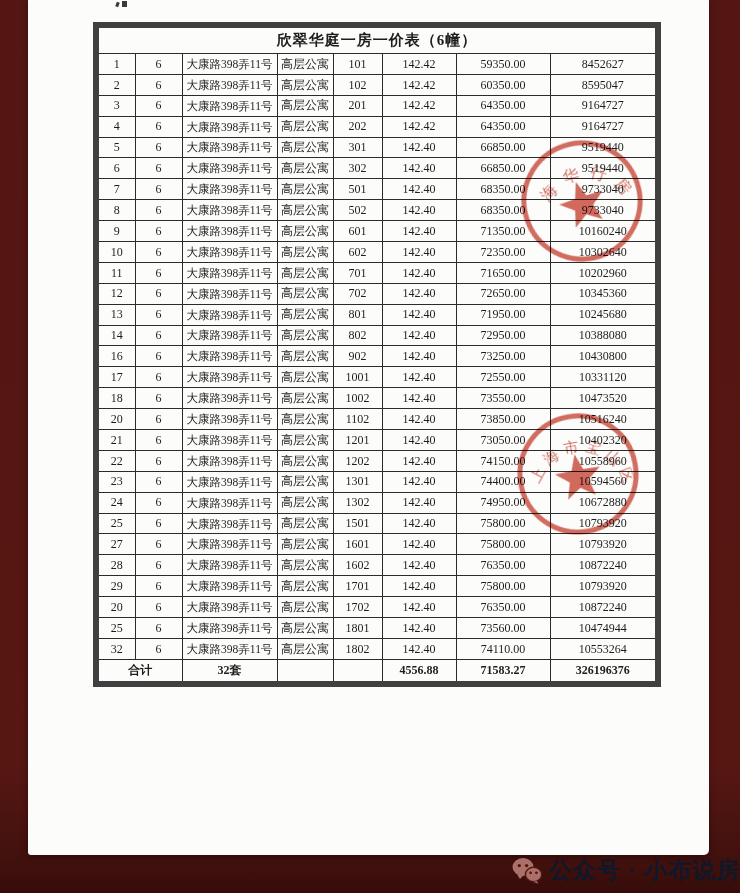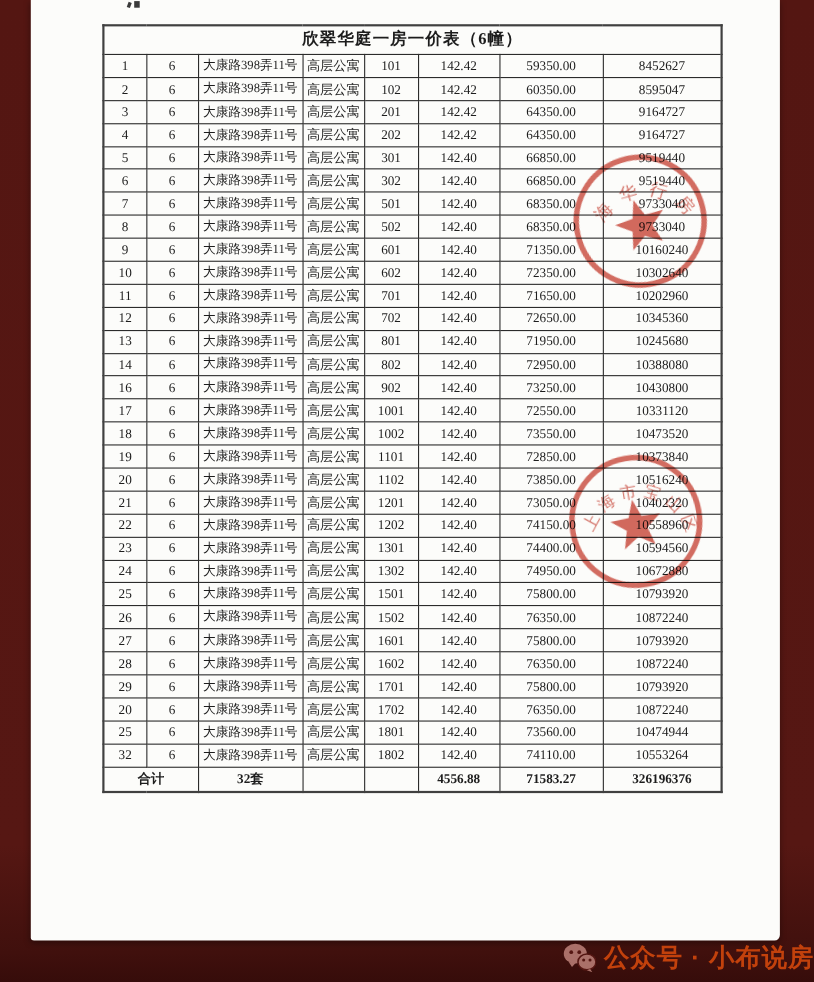--- a/index.html
+++ b/index.html
@@ -12,21 +12,21 @@
     position:absolute;left:28px;top:0;width:681px;height:855px;
     background:#fcfcfa;border-radius:0 0 5px 3px;
     box-shadow:0 2px 6px rgba(0,0,0,.35);
   }
   .scan-mark{position:absolute;background:#3a3a3a;}
   .mark1{left:88px;top:2px;width:3px;height:5px;transform:rotate(20deg);}
   .mark2{left:94px;top:1px;width:5px;height:6px;}
   table.price-table{
     position:absolute;left:93px;top:22px;width:562px;
     border-collapse:collapse;table-layout:fixed;
-    border:2px solid #404040;color:#1d1d1d;
+    border:6px solid #404040;color:#1d1d1d;
     font-family:"Liberation Serif","DejaVu Serif",serif;
   }
   .price-table th,.price-table td{
     border:1px solid #2b2b2b;text-align:center;vertical-align:middle;
     padding:0;font-size:12px;line-height:1.05;height:19.9px;
     overflow:hidden;white-space:nowrap;
   }
   .price-table .title-cell{font-size:15px;font-weight:bold;height:25px;letter-spacing:1px;}
   .price-table thead tr.head-row th{font-weight:bold;height:28px;}
   .price-table td.addr{font-size:11.5px;}
@@ -233,30 +233,20 @@
       <td>18</td>
       <td>6</td>
       <td class="addr">大康路398弄11号</td>
       <td>高层公寓</td>
       <td>1002</td>
       <td>142.40</td>
       <td>73550.00</td>
       <td>10473520</td>
     </tr>
       <tr style="">
-      <td>19</td>
-      <td>6</td>
-      <td class="addr">大康路398弄11号</td>
-      <td>高层公寓</td>
-      <td>1101</td>
-      <td>142.40</td>
-      <td>72850.00</td>
-      <td>10373840</td>
-    </tr>
-      <tr style="">
       <td>20</td>
       <td>6</td>
       <td class="addr">大康路398弄11号</td>
       <td>高层公寓</td>
       <td>1102</td>
       <td>142.40</td>
       <td>73850.00</td>
       <td>10516240</td>
     </tr>
       <tr style="">
@@ -301,30 +291,20 @@
     </tr>
       <tr style="">
       <td>25</td>
       <td>6</td>
       <td class="addr">大康路398弄11号</td>
       <td>高层公寓</td>
       <td>1501</td>
       <td>142.40</td>
       <td>75800.00</td>
       <td>10793920</td>
-    </tr>
-      <tr style="">
-      <td>26</td>
-      <td>6</td>
-      <td class="addr">大康路398弄11号</td>
-      <td>高层公寓</td>
-      <td>1502</td>
-      <td>142.40</td>
-      <td>76350.00</td>
-      <td>10872240</td>
     </tr>
       <tr style="">
       <td>27</td>
       <td>6</td>
       <td class="addr">大康路398弄11号</td>
       <td>高层公寓</td>
       <td>1601</td>
       <td>142.40</td>
       <td>75800.00</td>
       <td>10793920</td>
@@ -412,21 +392,21 @@
         <path id="arcL" d="M 26 92 A 44 44 0 1 1 114 92" fill="none"></path>
       </defs>
     <circle cx="70" cy="70" r="58" fill="none" stroke="#c5382a" stroke-width="5" opacity="0.9"></circle>
     <polygon points="70,50 75.9,65.9 92.8,66.6 79.5,77.1 84.1,93.4 70,84 55.9,93.4 60.5,77.1 47.2,66.6 64.1,65.9" fill="#c5382a" opacity="0.92"></polygon>
     <text font-size="15" fill="#c5382a" letter-spacing="5" opacity="0.85" font-family="Liberation Serif, DejaVu Serif, serif">
       <textPath href="#arcL" startOffset="14%">上海市宝山区</textPath>
     </text>
   </svg>
 </div>
 
-<div class="watermark" style="color:#c2410c">
+<div class="watermark" style="color:#0f172a">
   <svg width="30" height="27" viewBox="0 0 30 27">
     <ellipse cx="11" cy="10" rx="10.5" ry="9" fill="#aa7069"></ellipse>
     <polygon points="5,17.5 8,22 11.5,18.3" fill="#aa7069"></polygon>
     <circle cx="7.3" cy="8.6" r="1.7" fill="#541612"></circle>
     <circle cx="14.6" cy="8.6" r="1.7" fill="#541612"></circle>
     <ellipse cx="21.6" cy="17.5" rx="8.2" ry="7.2" fill="#aa7069" stroke="#541612" stroke-width="1.4"></ellipse>
     <polygon points="24.5,24 26.5,26.8 21.5,25" fill="#aa7069"></polygon>
     <circle cx="18.6" cy="15.8" r="1.4" fill="#541612"></circle>
     <circle cx="24.4" cy="15.8" r="1.4" fill="#541612"></circle>
   </svg>

